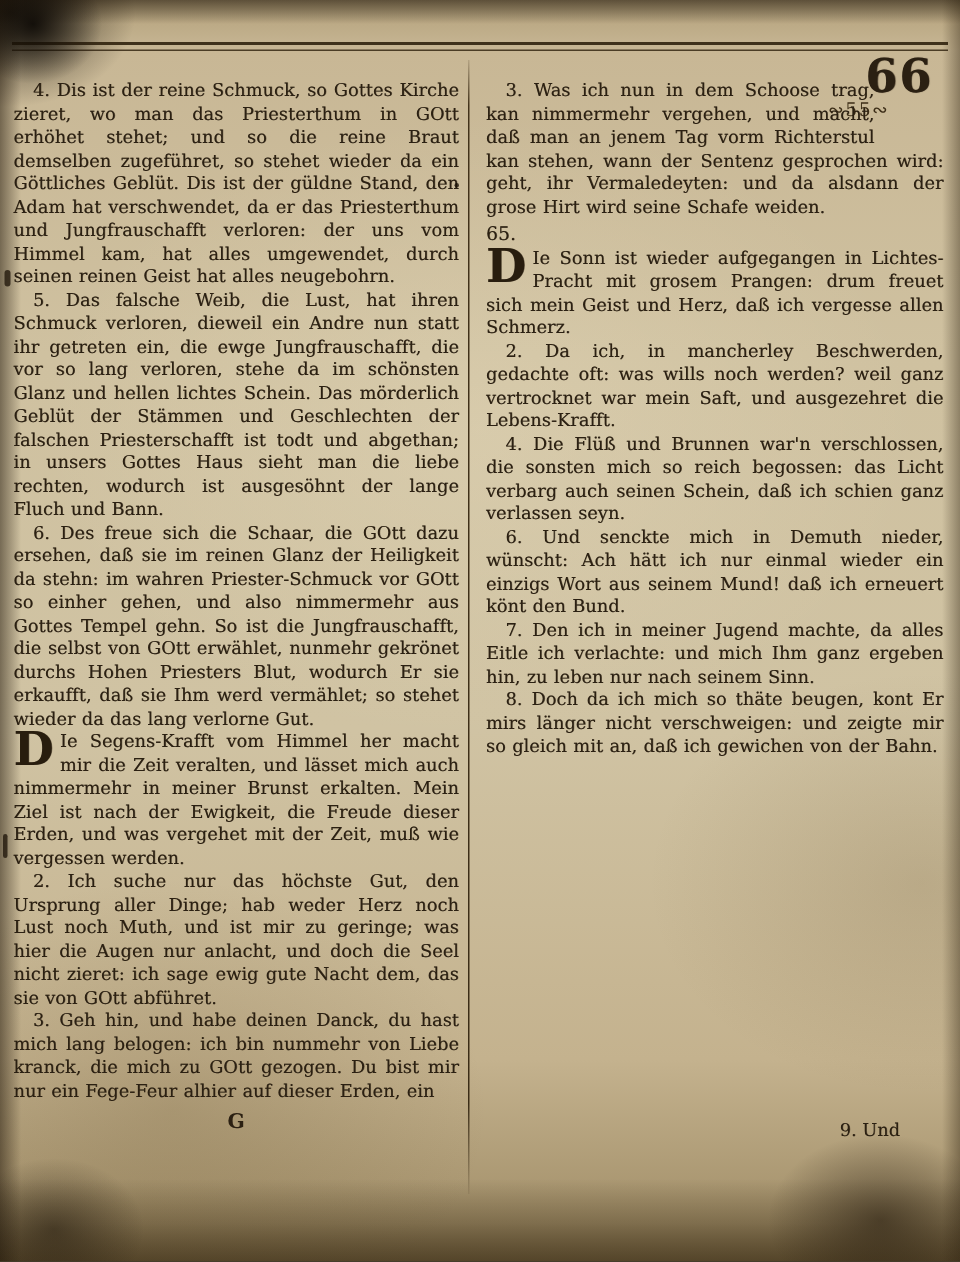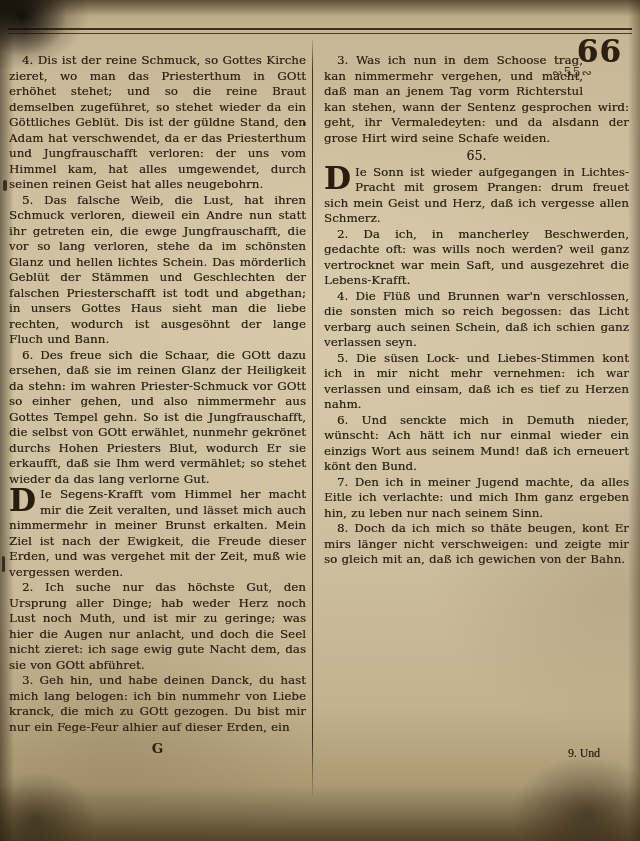--- a/index.html
+++ b/index.html
@@ -48,36 +48,36 @@
     font-size: 11.8px; line-height: 15.5px; letter-spacing: 0.05px; word-spacing: 0.4px;
     color: #2b2012;
     text-shadow: 0.3px 0.3px 0.4px rgba(43,32,18,0.5);
   }
   .col-left  { left: 9px;   width: 297px; }
   .col-right { left: 324px; width: 305px; }
 
   .para { margin: 0; text-indent: 13px; }
   .para.cont, .para.opening { text-indent: 0; }
 
-  .section-heading { text-align: center; font-size: 12.5px; margin: 2px 0 1px; }
+  .section-heading { text-align: left; font-size: 12.5px; margin: 2px 0 1px; }
 
   .dropcap {
     float: left; font-size: 31px; line-height: 25px; font-weight: bold;
     margin: 1px 4px 0 0; color: #281d0e;
   }
 
   .pagenum-spacer { float: right; width: 46px; height: 32px; }
 
   .signature {
     position: absolute; left: 9px; top: 740px; width: 297px;
     text-align: center; font-size: 13.5px; font-weight: bold;
   }
   .catchword {
     position: absolute; right: 40px; top: 746px;
-    font-size: 11.8px; text-shadow: 0.3px 0.3px 0.4px rgba(43,32,18,0.5); font-family: Liberation Serif, serif;
+    font-size: 11.8px; text-shadow: 0.3px 0.3px 0.4px rgba(43,32,18,0.5);
   }
 
   
   .edge-top    { position: absolute; top: 0; left: 0; right: 0; height: 16px; background: linear-gradient(180deg, rgba(25,16,6,0.55), rgba(25,16,6,0)); }
   .edge-bottom { position: absolute; bottom: 0; left: 0; right: 0; height: 55px; background: linear-gradient(0deg, rgba(50,37,16,0.6), rgba(50,37,16,0)); }
   .edge-left   { position: absolute; top: 0; bottom: 0; left: 0; width: 14px; background: linear-gradient(90deg, rgba(30,20,8,0.5), rgba(30,20,8,0)); }
   .edge-right  { position: absolute; top: 0; bottom: 0; right: 0; width: 12px; background: linear-gradient(270deg, rgba(44,32,14,0.4), rgba(44,32,14,0)); }
   .corner-tl { position: absolute; top: -24px; left: -24px; width: 92px; height: 80px; background: radial-gradient(closest-side, rgba(8,5,2,0.85), rgba(8,5,2,0)); }
   .corner-bl { position: absolute; bottom: -26px; left: -24px; width: 120px; height: 95px; background: radial-gradient(closest-side, rgba(25,17,7,0.5), rgba(25,17,7,0)); }
   .corner-br { position: absolute; bottom: -30px; right: -22px; width: 150px; height: 115px; background: radial-gradient(closest-side, rgba(30,20,8,0.55), rgba(30,20,8,0)); }
@@ -108,21 +108,20 @@
       <p class="para">3. Geh hin, und habe deinen Danck, du hast mich lang belogen: ich bin nummehr von Liebe kranck, die mich zu GOtt gezogen. Du bist mir nur ein Fege-Feur alhier auf dieser Erden, ein</p>
     </div>
 
   <div class="col col-right">
     <div class="pagenum-spacer"></div>
       <p class="para">3. Was ich nun in dem Schoose trag, kan nimmermehr vergehen, und macht, daß man an jenem Tag vorm Richterstul kan stehen, wann der Sentenz gesprochen wird: geht, ihr Vermaledeyten: und da alsdann der grose Hirt wird seine Schafe weiden.</p>
       <div class="section-heading">65.</div>
       <p class="para opening"><span class="dropcap">D</span>Ie Sonn ist wieder aufgegangen in Lichtes-Pracht mit grosem Prangen: drum freuet sich mein Geist und Herz, daß ich vergesse allen Schmerz.</p>
       <p class="para">2. Da ich, in mancherley Beschwerden, gedachte oft: was wills noch werden? weil ganz vertrocknet war mein Saft, und ausgezehret die Lebens-Krafft.</p>
       <p class="para">4. Die Flüß und Brunnen war'n verschlossen, die sonsten mich so reich begossen: das Licht verbarg auch seinen Schein, daß ich schien ganz verlassen seyn.</p>
-      <p class="para">5. Die süsen Lock- und Liebes-Stimmen kont ich in mir nicht mehr vernehmen: ich war verlassen und einsam, daß ich es tief zu Herzen nahm.</p>
       <p class="para">6. Und senckte mich in Demuth nieder, wünscht: Ach hätt ich nur einmal wieder ein einzigs Wort aus seinem Mund! daß ich erneuert könt den Bund.</p>
       <p class="para">7. Den ich in meiner Jugend machte, da alles Eitle ich verlachte: und mich Ihm ganz ergeben hin, zu leben nur nach seinem Sinn.</p>
       <p class="para">8. Doch da ich mich so thäte beugen, kont Er mirs länger nicht verschweigen: und zeigte mir so gleich mit an, daß ich gewichen von der Bahn.</p>
     </div>
 
   <div class="signature">G</div>
   <div class="catchword">9. Und</div>
 
   <div class="speck s1"></div>
   <div class="speck s2"></div>

